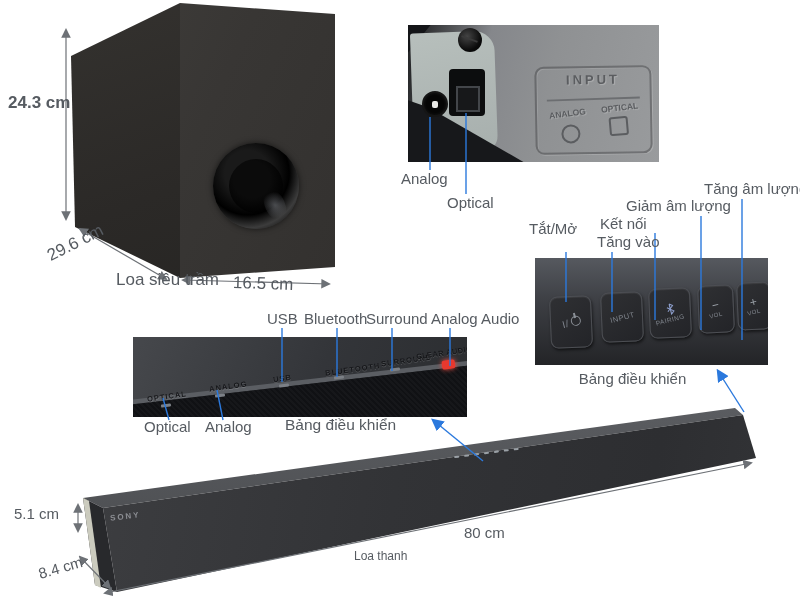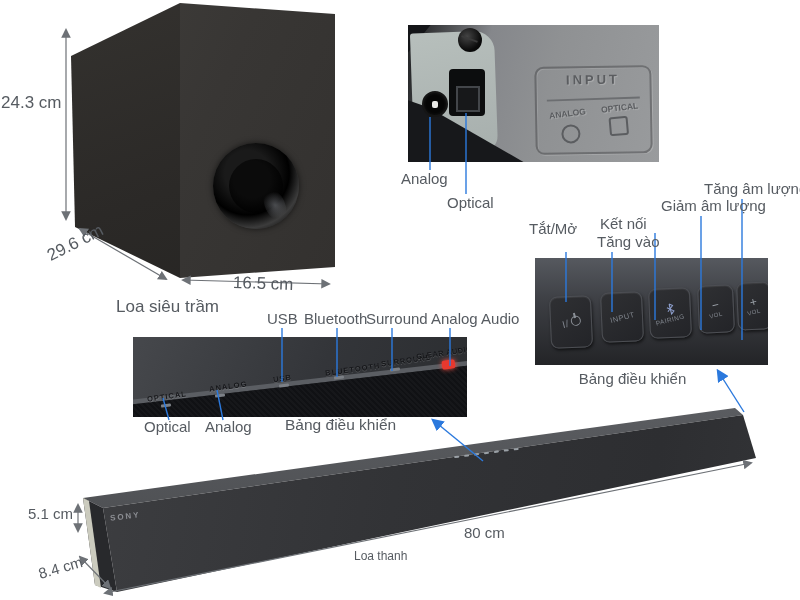--- a/index.html
+++ b/index.html
@@ -214,43 +214,43 @@
       <line x1="337" y1="328" x2="337" y2="377"></line>
       <line x1="392" y1="328" x2="392" y2="371"></line>
       <line x1="450" y1="328" x2="450" y2="366"></line>
       <line x1="163" y1="398" x2="169" y2="420"></line>
       <line x1="217" y1="390" x2="223" y2="420"></line>
       <line x1="483" y1="461" x2="433" y2="420" marker-end="url(#ab)"></line>
       <line x1="744" y1="412" x2="718" y2="371" marker-end="url(#ab)"></line>
     </g>
   </svg>
 
-  <div class="lbl big" style="left:1px;top:93px;">24.3 cm</div>
+  <div class="lbl big" style="left:8px;top:93px;font-weight:bold;">24.3 cm</div>
   <div class="lbl big" style="left:44px;top:248px;transform:rotate(-27deg);transform-origin:left top;">29.6 cm</div>
   <div class="lbl big" style="left:233px;top:274px;transform:rotate(2deg);">16.5 cm</div>
-  <div class="lbl big" style="left:116px;top:297px;text-align:right;">Loa siêu trầm</div>
+  <div class="lbl big" style="left:116px;top:270px;text-align:right;">Loa siêu trầm</div>
 
   <div class="lbl" style="left:401px;top:170px;">Analog</div>
   <div class="lbl" style="left:447px;top:194px;">Optical</div>
 
   <div class="lbl" style="left:529px;top:220px;">Tắt/Mở</div>
   <div class="lbl" style="left:597px;top:233px;">Tăng vào</div>
   <div class="lbl" style="left:600px;top:215px;">Kết nối</div>
-  <div class="lbl" style="left:626px;top:197px;margin-left:35px;">Giảm âm lượng</div>
+  <div class="lbl" style="left:626px;top:197px;">Giảm âm lượng</div>
   <div class="lbl" style="left:704px;top:180px;">Tăng âm lượng</div>
   <div class="lbl" style="left:545px;top:370px;width:175px;text-align:center;">
     <div>Bảng điều khiển</div>
   </div>
 
   <div class="lbl" style="left:267px;top:310px;">USB</div>
   <div class="lbl" style="left:304px;top:310px;">Bluetooth</div>
   <div class="lbl" style="left:366px;top:310px;">Surround</div>
   <div class="lbl" style="left:431px;top:310px;">Analog Audio</div>
   <div class="lbl" style="left:144px;top:418px;">Optical</div>
   <div class="lbl" style="left:205px;top:418px;">Analog</div>
   <div class="lbl" style="left:285px;top:416px;font-size:15.5px;">Bảng điều khiển</div>
 
   <div class="lbl" style="left:464px;top:524px;">80 cm</div>
   <div class="lbl" style="left:354px;top:550px;font-size:12px;">Loa thanh</div>
-  <div class="lbl" style="left:28px;top:505px;">5.1 cm</div>
+  <div class="lbl" style="left:14px;top:505px;">5.1 cm</div>
   <div class="lbl" style="left:38px;top:559px;transform:rotate(-16deg);">8.4 cm</div>
 
 </div>
 
 </body></html>

